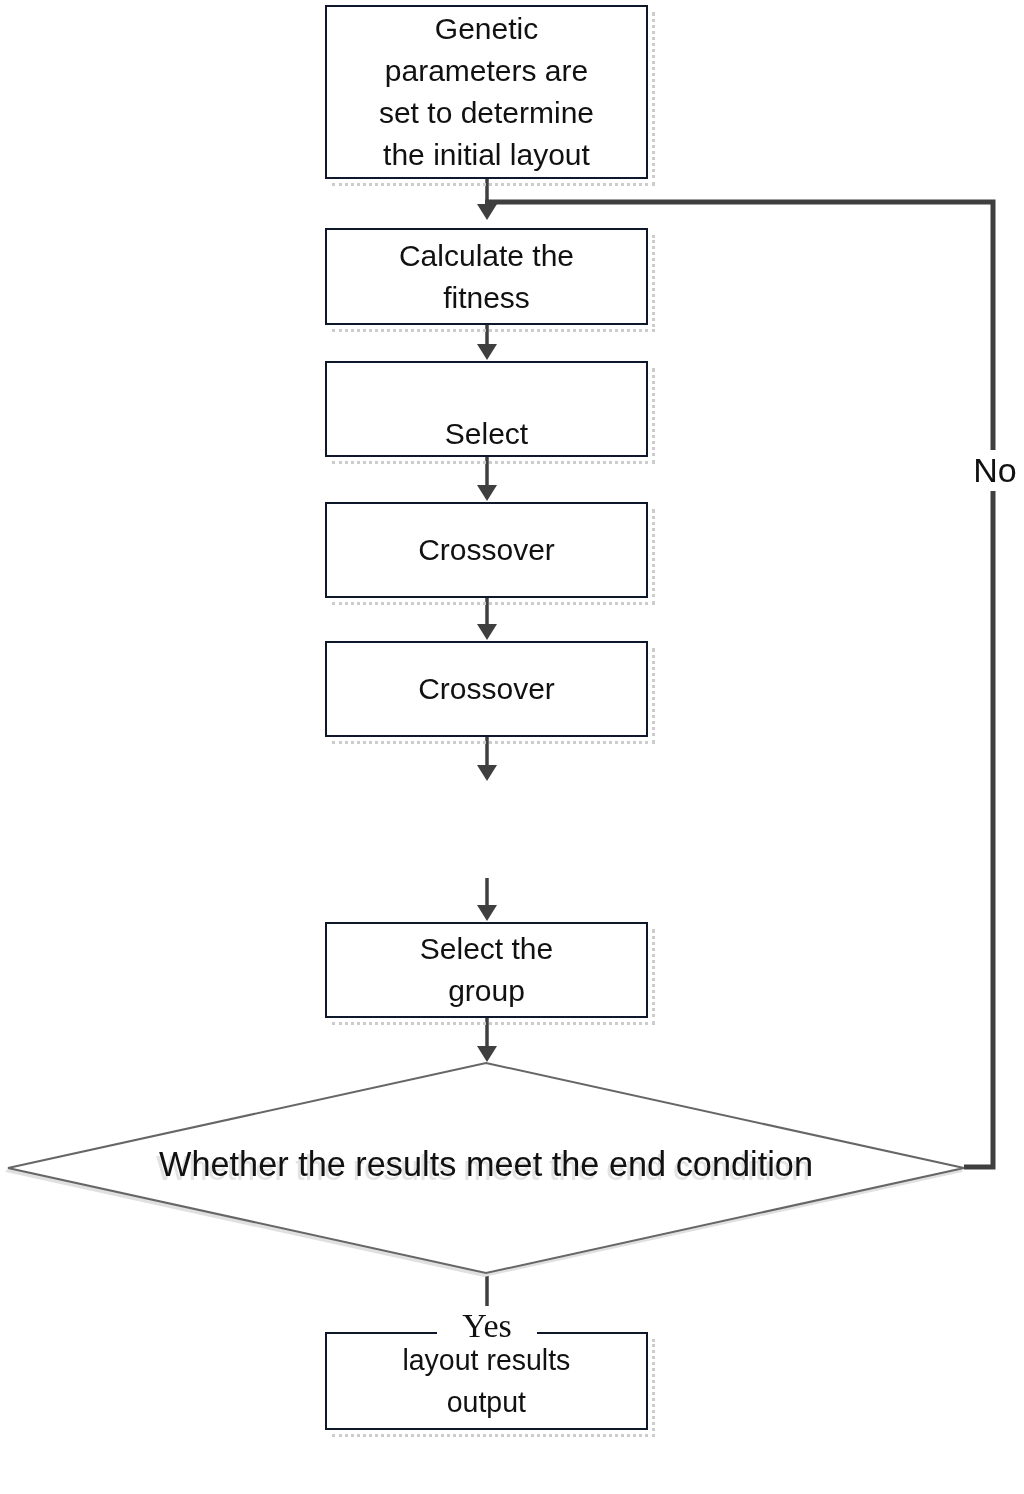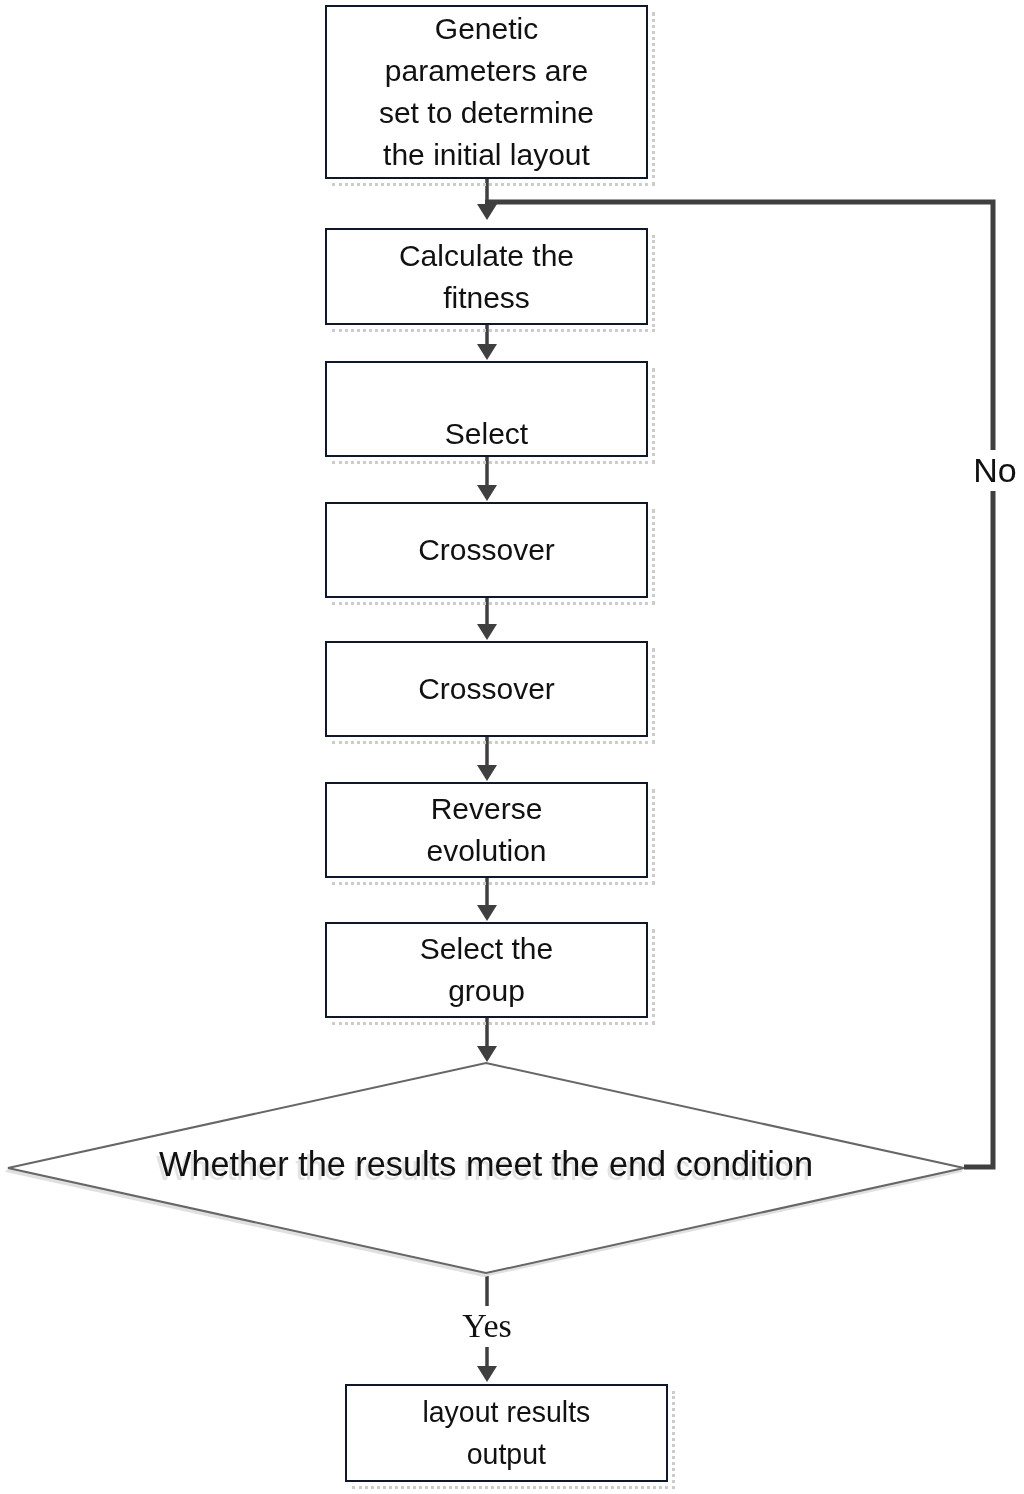--- a/index.html
+++ b/index.html
@@ -33,21 +33,21 @@
     content:"";position:absolute;left:5px;right:-9px;bottom:-9px;height:0;
     border-bottom:3px dotted #cccccc;
   }
   .b-init   {top:5px;   height:170px;}
   .b-fitness{top:228px; height:93px;}
   .b-select {top:361px; height:92px;align-items:flex-end;}
   .b-cross  {top:502px; height:92px;}
   .b-mut    {top:641px; height:92px;}
   .b-rev    {top:782px; height:92px;}
   .b-upd    {top:922px; height:92px;}
-  .b-out    {top:1384px;height:94px;margin-left:20px;}
+  .b-out    {top:1332px;height:94px;}
   .b-out .lbl{display:inline-block;transform:scaleX(0.95);}
   .diamond-label{
     position:absolute;left:26px;top:1143px;width:920px;
     text-align:center;font-size:35px;line-height:1.2;
     transform:scaleX(0.98);
     text-shadow:-3px 4px 0 #e3e3e3;
   }
   .edge-label{
     position:absolute;
     background:#ffffff;
@@ -111,24 +111,20 @@
   </div>
 
   <div class="pbox b-cross">
     <span class="lbl">Crossover</span>
   </div>
 
   <div class="pbox b-mut">
     <span class="lbl">Crossover</span>
   </div>
 
-  <div class="pbox b-rev">
-    <span class="lbl">Reverse
-evolution</span>
-  </div>
 
   <div class="pbox b-upd">
     <span class="lbl">Select the
 group</span>
   </div>
 
   <div class="diamond-label">Whether the results meet the end condition</div>
 
   <div class="pbox b-out">
     <span class="lbl">layout results

